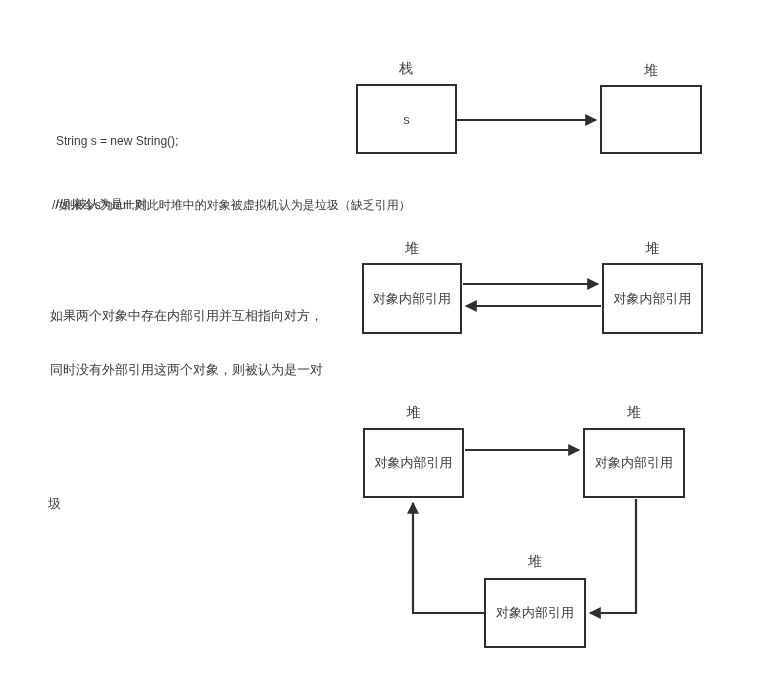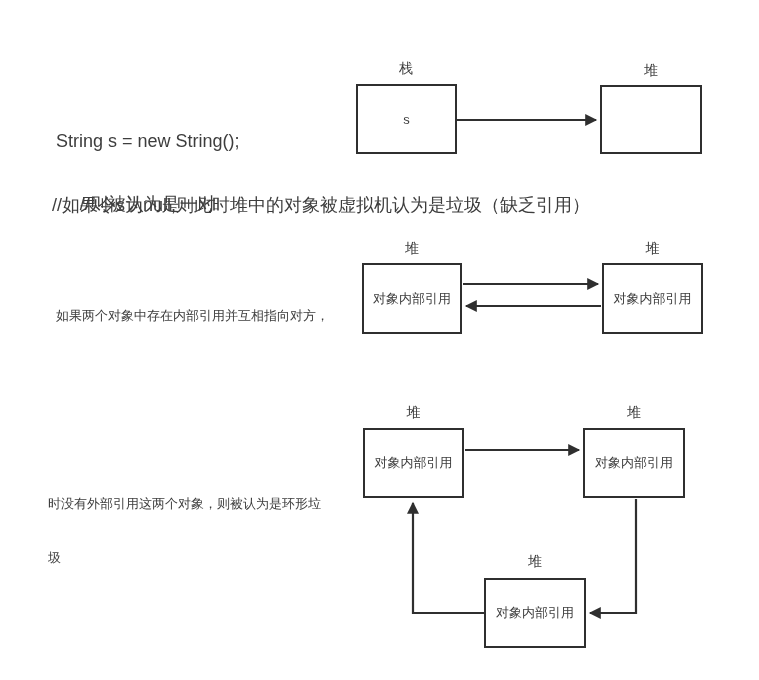--- a/index.html
+++ b/index.html
@@ -36,25 +36,24 @@
     box-sizing: border-box;
   }
   .node-label {
     position: absolute;
     text-align: center;
     font-size: 14px;
     color: #3d3d3d;
   }
   .text-block {
     position: absolute;
-    font-size: 18px;
+    font-size: 12px;
     line-height: 21px;
     color: #3d3d3d;
     white-space: pre;
-    text-align: center;
   }
   .desc-block {
     position: absolute;
     font-size: 13px;
     line-height: 18px;
     color: #3d3d3d;
     white-space: pre;
   }
 </style>
 </head>
@@ -91,36 +90,36 @@
   <div class="node-label" style="left:356px; top:60px; width:100px">栈</div>
   <div class="node" style="left:356px; top:84px; width:101px; height:70px">
     <span>s</span>
   </div>
 
   <div class="node-label" style="left:600px; top:62px; width:102px">堆</div>
   <div class="node" style="left:600px; top:85px; width:102px; height:69px">
     <span></span>
   </div>
 
-  <div class="desc-block" style="left:56px; top:271px">
+  <div class="desc-block" style="left:50px; top:271px">
     <div>如果两个对象中存在内部引用并互相指向对方，</div>
+    <div>同时没有外部引用这两个对象，则被认为是一对</div>
   </div>
 
   <div class="node-label" style="left:362px; top:240px; width:100px">堆</div>
   <div class="node" style="left:362px; top:263px; width:100px; height:71px">
     <span>对象内部引用</span>
   </div>
 
   <div class="node-label" style="left:602px; top:240px; width:101px">堆</div>
   <div class="node" style="left:602px; top:263px; width:101px; height:71px">
     <span>对象内部引用</span>
   </div>
 
   <div class="desc-block" style="left:48px; top:459px">
-    <div>时没有外部引用这两个对象，则被认为是环形垃</div>
     <div>圾</div>
   </div>
 
   <div class="node-label" style="left:363px; top:404px; width:101px">堆</div>
   <div class="node" style="left:363px; top:428px; width:101px; height:70px">
     <span>对象内部引用</span>
   </div>
 
   <div class="node-label" style="left:583px; top:404px; width:102px">堆</div>
   <div class="node" style="left:583px; top:428px; width:102px; height:70px">

